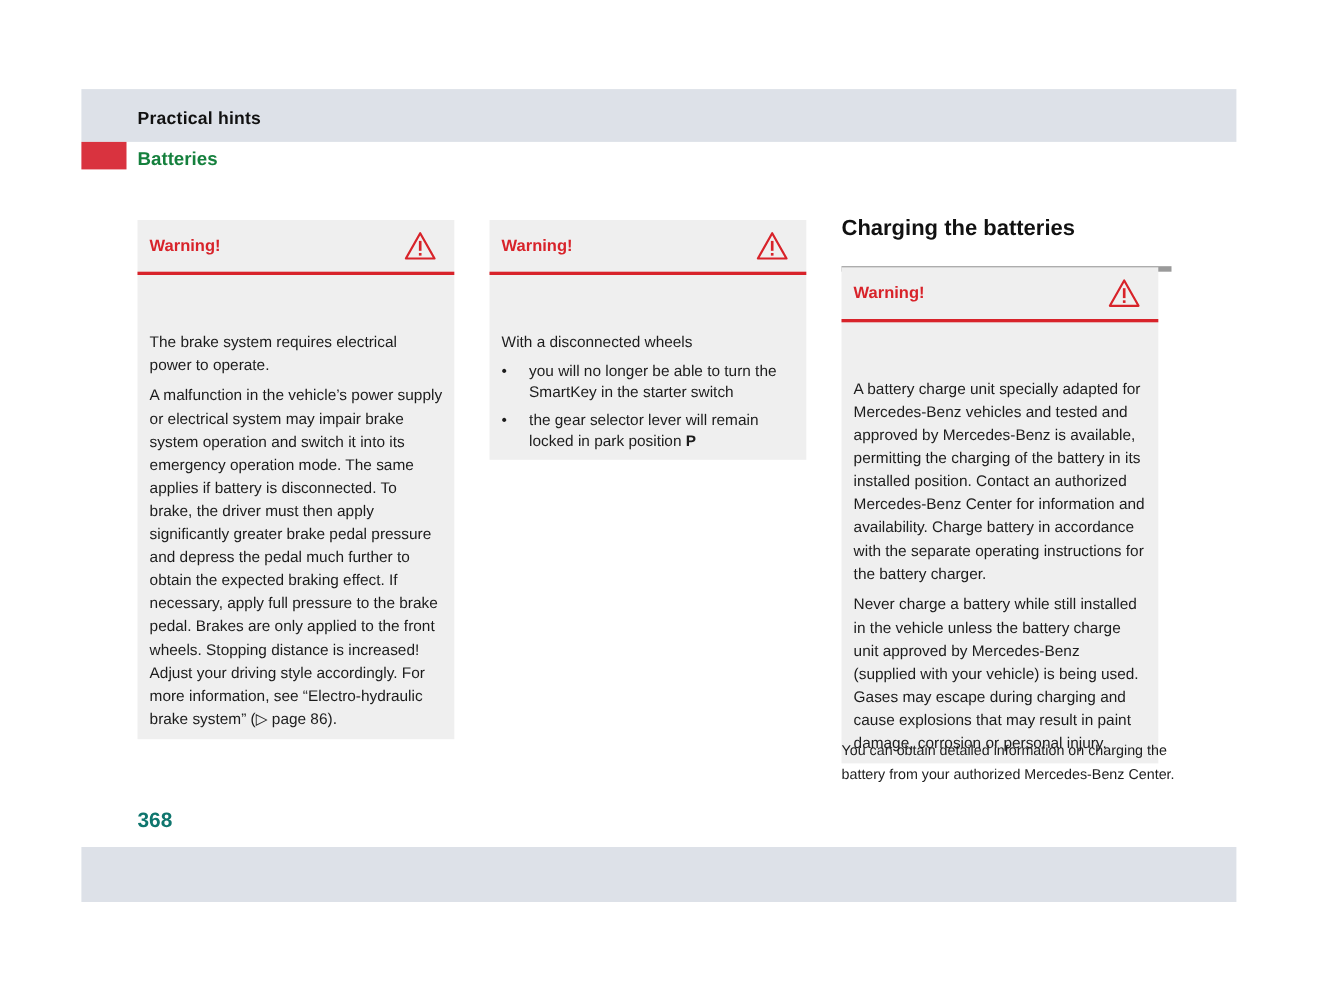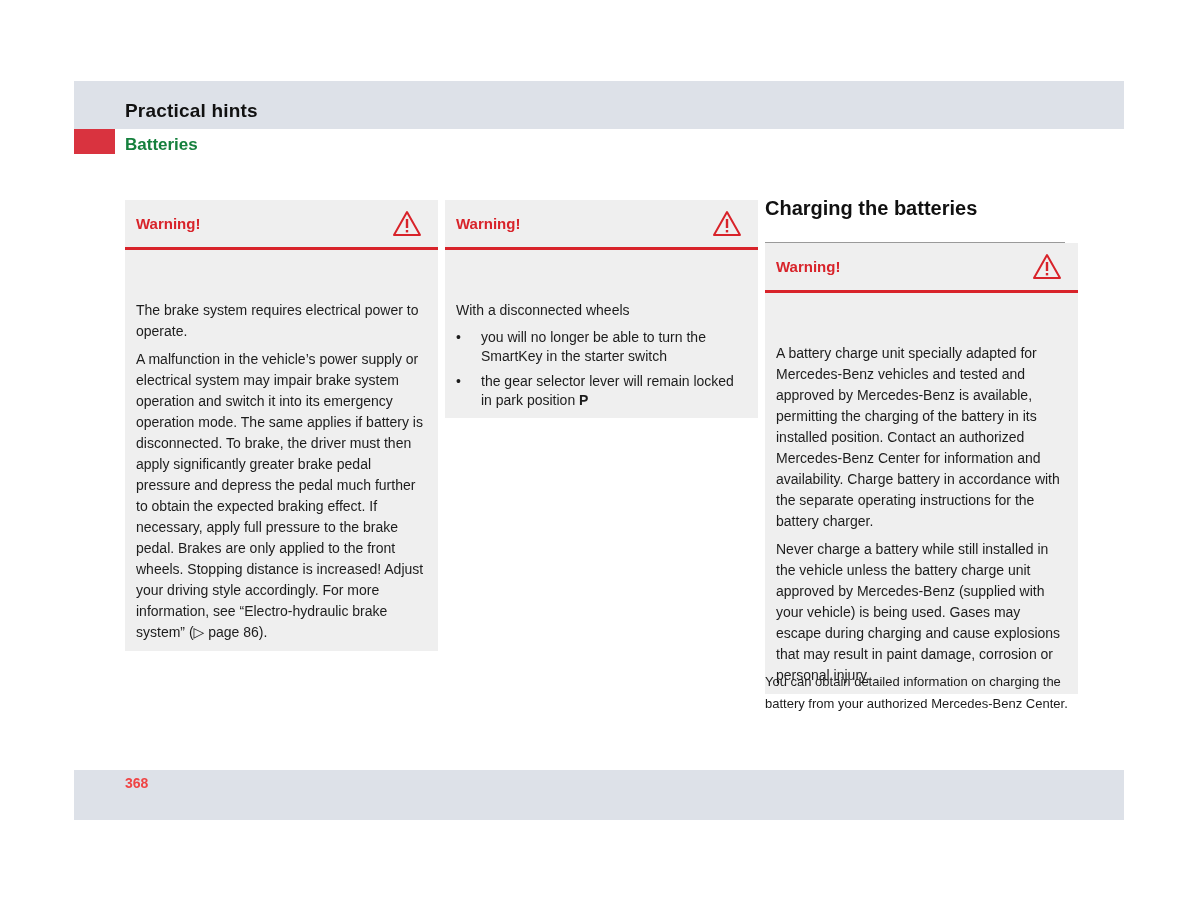--- a/index.html
+++ b/index.html
@@ -6,33 +6,33 @@
   body {
     width: 1200px; height: 900px; position: relative; background: #ffffff;
     font-family: "Liberation Sans", "DejaVu Sans", sans-serif; color: #1a1a1a;
     overflow: hidden;
   }
   .header-bar {
     position: absolute; left: 74px; top: 81px; width: 1050px; height: 48px;
     background: #dde1e8;
   }
   .chapter-title {
-    position: absolute; left: 125px; top: 100px; font-size: 19px; font-weight: bold;
+    position: absolute; left: 125px; top: 100px; font-size: 16px; font-weight: bold;
     color: #111; letter-spacing: 0.2px;
   }
   .section-marker {
     position: absolute; left: 74px; top: 129px; width: 41px; height: 25px;
     background: #d9333f;
   }
   .section-title {
     position: absolute; left: 125px; top: 135px; font-size: 17px; font-weight: bold;
     color: #15803d;
   }
   .warn-box {
-    position: absolute; width: 313px; background: #efefef;
+    position: absolute; width: 288px; background: #efefef;
   }
   .warn-head {
     height: 47px; border-bottom: 3px solid #d8232a; position: relative;
   }
   .warn-label {
     position: absolute; left: 11px; top: 15px; font-size: 15px; font-weight: bold;
     color: #d8232a;
   }
   .warn-icon {
     position: absolute; right: 16px; top: 10px; width: 30px; height: 27px;
@@ -52,21 +52,21 @@
   }
   .plain-text {
     position: absolute; left: 765px; top: 671px; width: 305px; font-size: 13px;
     line-height: 21.5px; color: #1c1c1c;
   }
   .footer-bar {
     position: absolute; left: 74px; top: 770px; width: 1050px; height: 50px;
     background: #dde1e8;
   }
   .page-number {
-    position: absolute; left: 125px; top: 775px; font-size: 14px; font-weight: bold; color: #ef4444;
+    position: absolute; left: 125px; top: 736px; font-size: 19px; font-weight: bold; color: #0f766e;
   }
   b.pos { font-weight: bold; }
 </style>
 </head>
 <body>
 
 <div class="header-bar"></div>
 <div class="chapter-title">Practical hints</div>
 <div class="section-marker"></div>
 <div class="section-title">Batteries</div>

